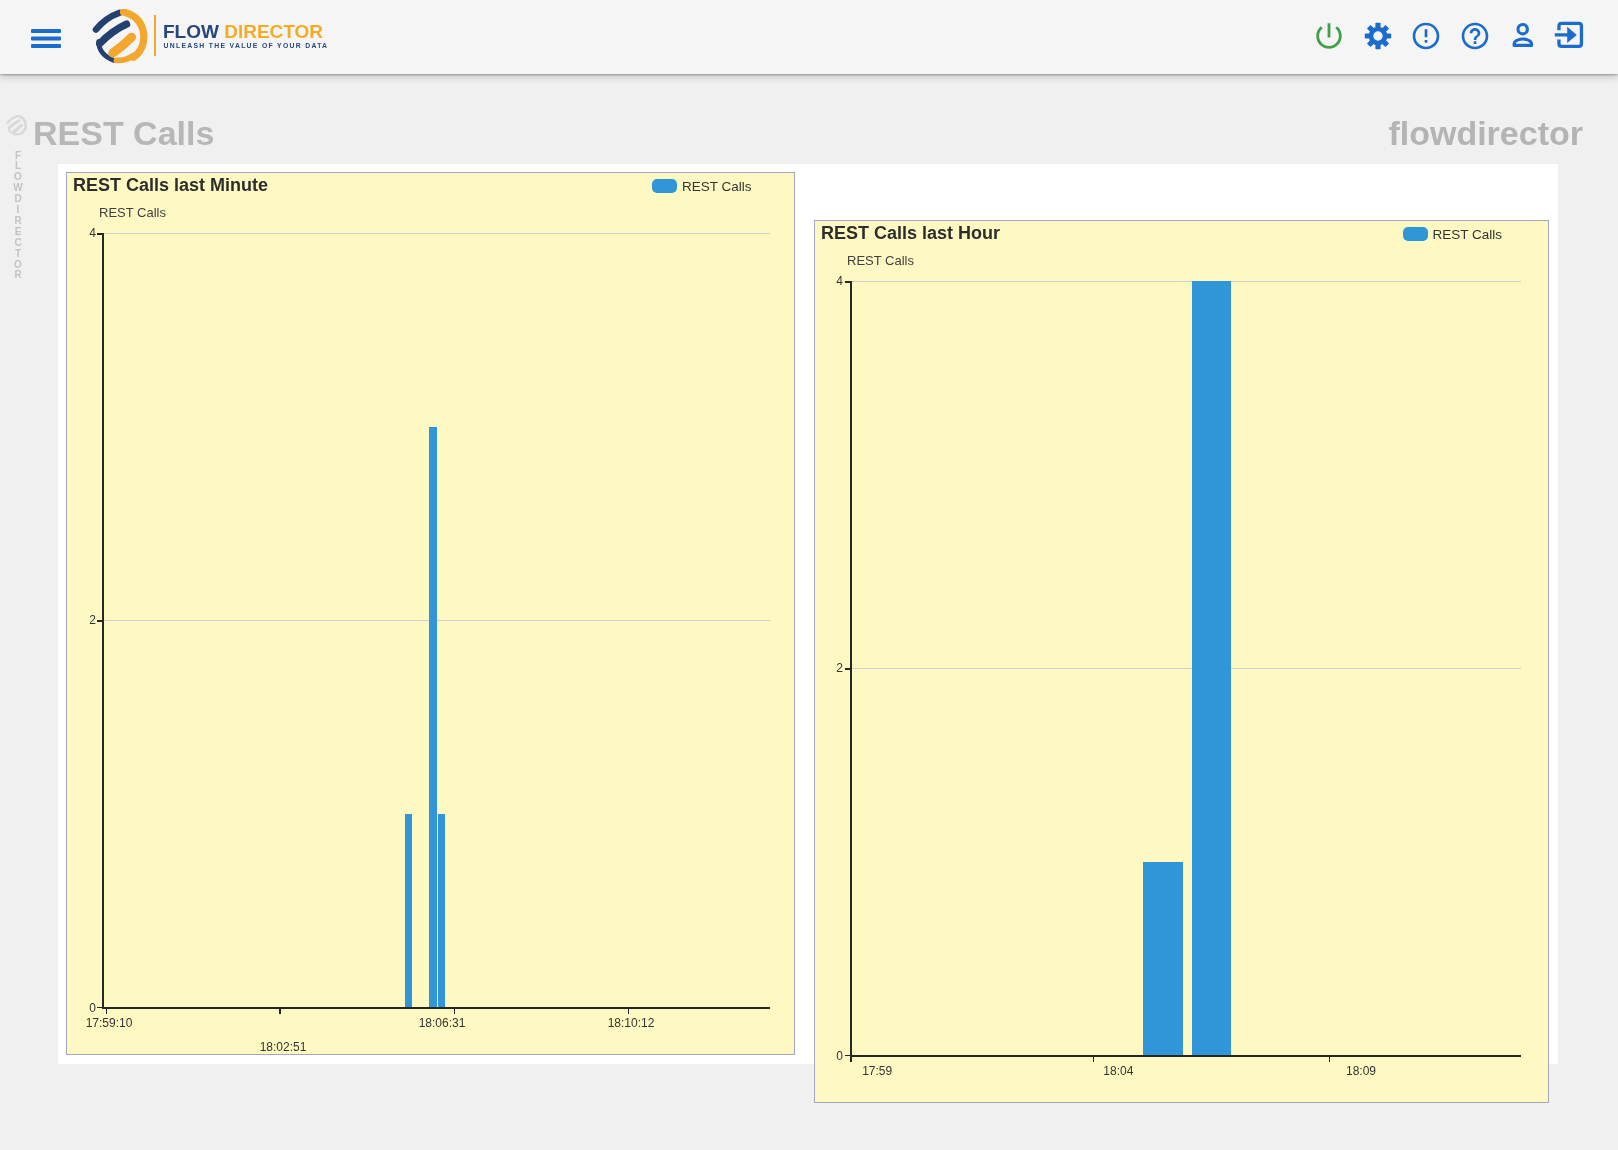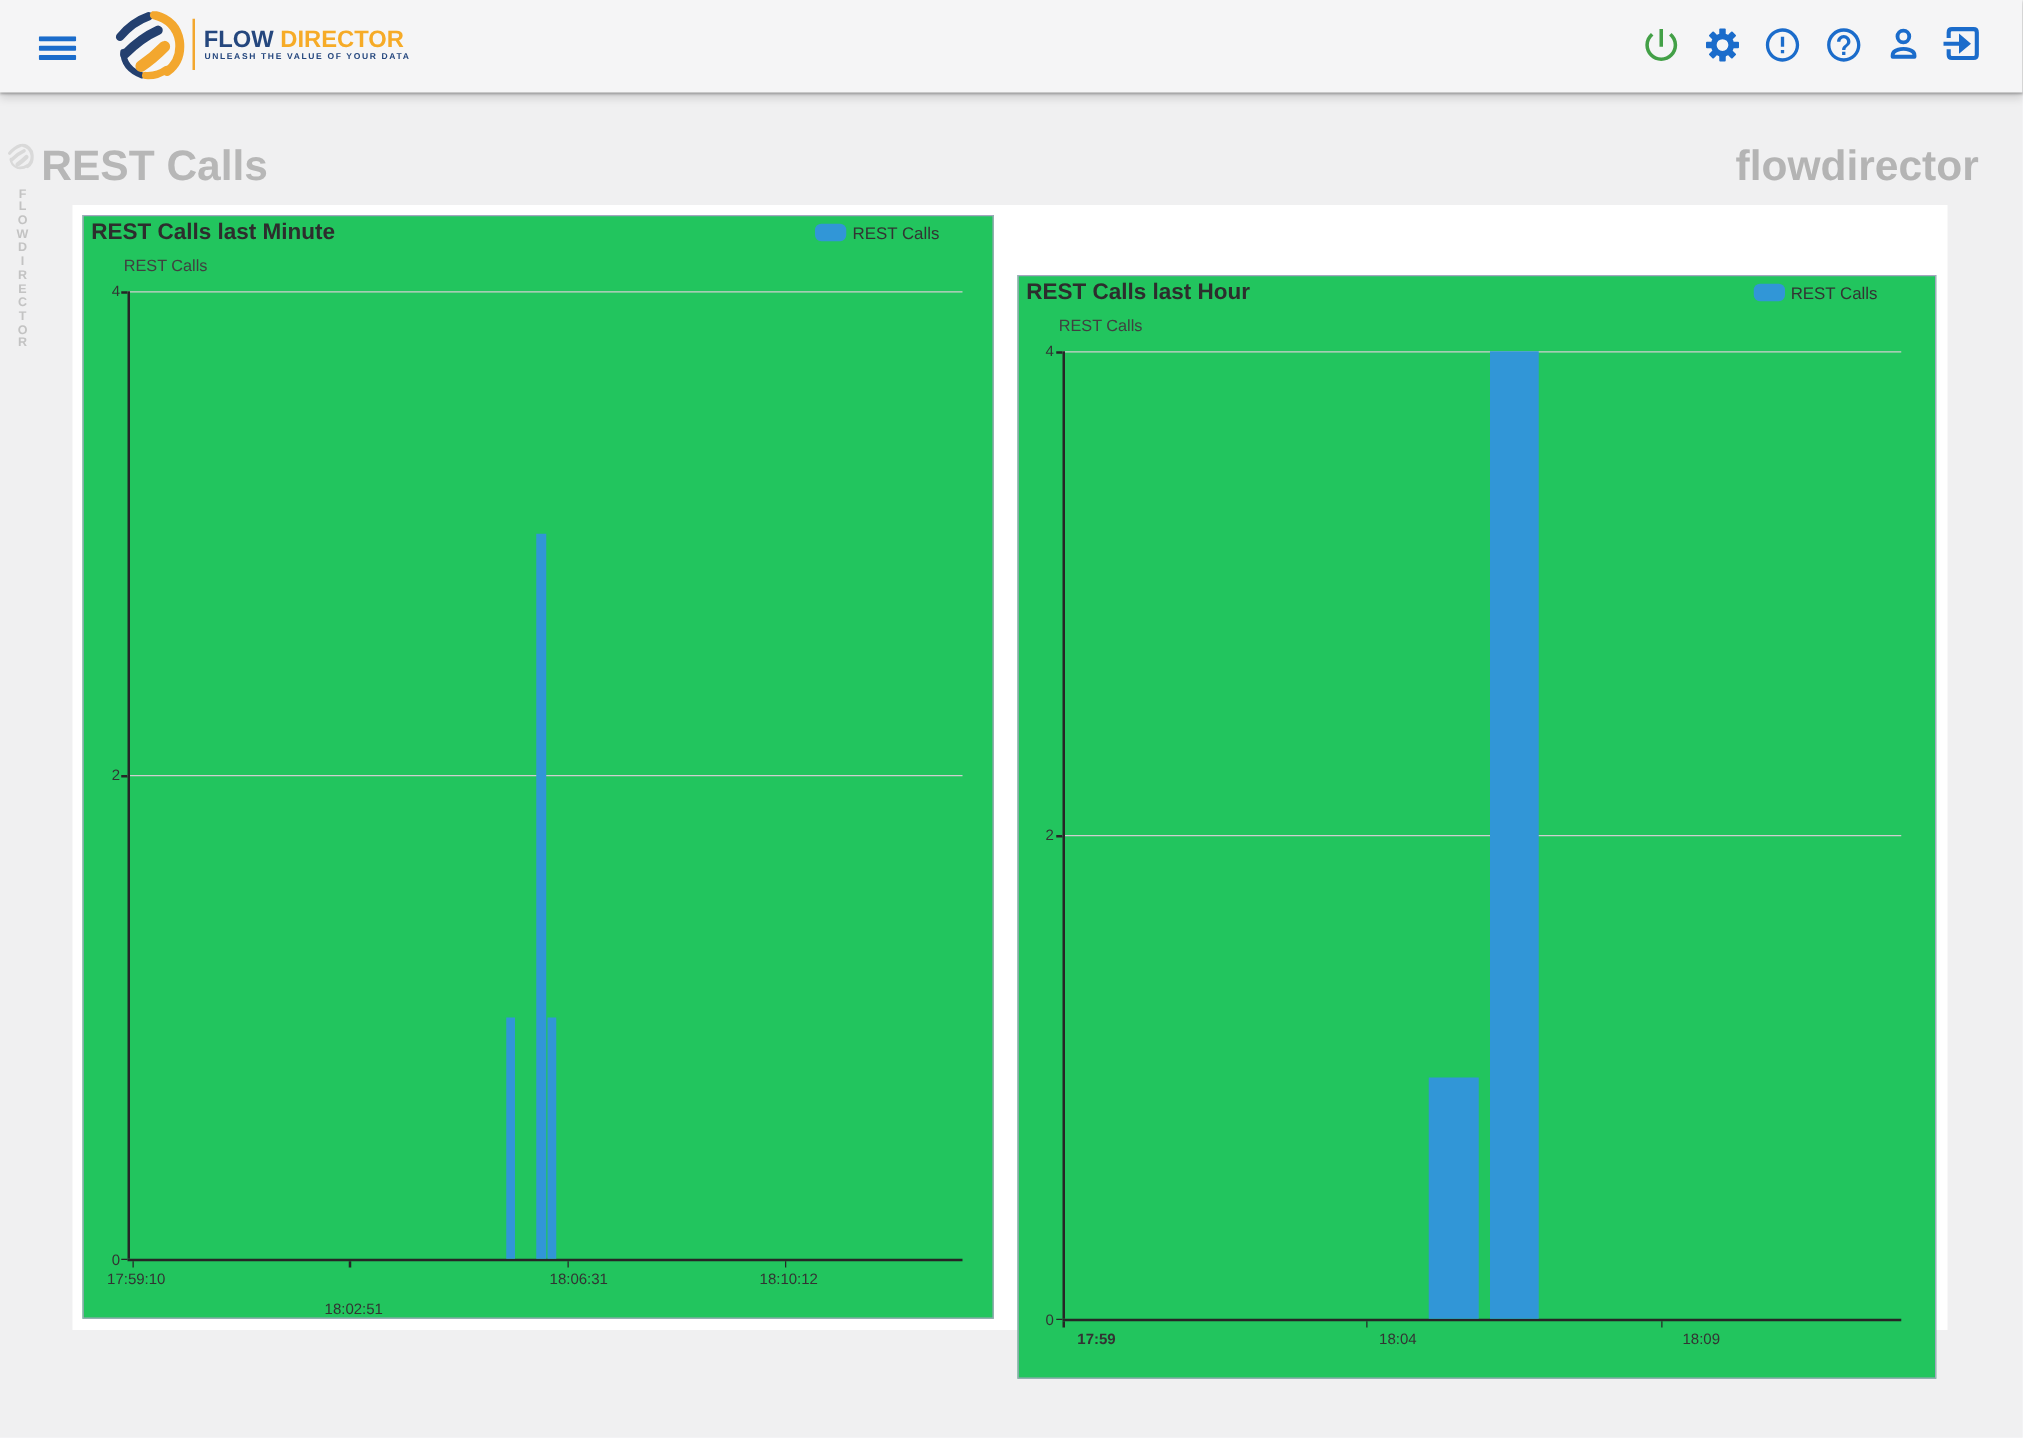--- a/index.html
+++ b/index.html
@@ -3,21 +3,21 @@
 <meta charset="utf-8">
 <style>
   * { margin:0; padding:0; box-sizing:border-box; }
   html,body { width:1618px; height:1150px; background:#f0f0f1; font-family:"Liberation Sans", sans-serif; overflow:hidden; }
   .abs { position:absolute; }
   #header { position:absolute; left:0; top:0; width:1618px; height:74px; background:#f5f5f6; box-shadow:0 1px 2px rgba(0,0,0,0.30), 0 4px 7px rgba(0,0,0,0.14); z-index:5;padding-left:40px; }
   .vtext { position:absolute; left:11px; top:150.5px; width:14px; font-size:10px; font-weight:bold; color:#c3c3c3; text-align:center; line-height:10.9px; }
   #pgtitle { position:absolute; left:33px; top:114px; font-size:34px; font-weight:bold; color:#b7b7b7; letter-spacing:0px; }
   #pgright { position:absolute; right:35px; top:114px; font-size:34px; font-weight:bold; color:#b4b4b4; }
   #container { position:absolute; left:58px; top:164px; width:1500px; height:900px; background:#ffffff; }
-  .panel { position:absolute; top:172px; height:883px; background:#22c55e; border:1px solid #a5a5bf; }
+  .panel { position:absolute; top:172px; height:883px; background:#fef9c3; border:1px solid #a5a5bf; }
   .ptitle { position:absolute; left:6px; top:2px; font-size:18px; font-weight:bold; color:#2d2d2d; }
   .swatch { position:absolute; top:5.6px; width:25px; height:14.5px; border-radius:5px; background:#3196d7; }
   .legtext { position:absolute; top:5.5px; font-size:13.5px; color:#333; }
   .ytitle { position:absolute; left:32px; top:32px; font-size:13px; color:#404040; }
   .gline { position:absolute; height:1px; background:#cfcfcf; }
   .yaxis { position:absolute; width:1.5px; background:#262626; }
   .xaxis { position:absolute; height:2px; background:#262626; }
   .ylab { position:absolute; width:26px; text-align:right; font-size:12px; color:#333; line-height:16px; }
   .ytick { position:absolute; width:5px; height:1.5px; background:#262626; }
   .xtick { position:absolute; width:1.5px; height:5.5px; background:#262626; }
@@ -109,21 +109,21 @@
   <div class="ylab" style="left:3px;top:826.7px;">0</div>
   <div class="ytick" style="left:30.4px;top:60px;"></div>
   <div class="ytick" style="left:30.4px;top:447.4px;"></div>
   <div class="ytick" style="left:30.4px;top:833.7px;"></div>
   <div class="xtick" style="left:38.6px;top:835.7px;"></div>
   <div class="xtick" style="left:212.1px;top:835.7px;"></div>
   <div class="xtick" style="left:386.5px;top:835.7px;"></div>
   <div class="xtick" style="left:560.6px;top:835.7px;"></div>
   <div class="xlab" style="left:-3px;top:842.5px;">17:59:10</div>
   <div class="xlab" style="left:171px;top:842.5px;margin-top:24px;">18:02:51</div>
-  <div class="xlab" style="left:351px;top:842.5px;">18:06:31</div>
+  <div class="xlab" style="left:330px;top:842.5px;">18:06:31</div>
   <div class="xlab" style="left:519px;top:843px;">18:10:12</div>
   <div class="bar" style="left:337.8px;top:641px;width:7px;height:192.7px;"></div>
   <div class="bar" style="left:361.6px;top:253.5px;width:8px;height:580.2px;"></div>
   <div class="bar" style="left:371.3px;top:641px;width:7px;height:192.7px;"></div>
 </div>
 
 <div class="panel" style="left:814px;width:735px;margin-top:48px;">
   <div class="ptitle">REST Calls last Hour</div>
   <div class="swatch" style="left:587.5px;"></div>
   <div class="legtext" style="left:617.5px;">REST Calls</div>
@@ -134,18 +134,18 @@
   <div class="xaxis" style="left:35px;top:833.7px;width:670.5px;"></div>
   <div class="ylab" style="left:2px;top:52px;">4</div>
   <div class="ylab" style="left:2px;top:439.4px;">2</div>
   <div class="ylab" style="left:2px;top:826.7px;">0</div>
   <div class="ytick" style="left:30px;top:60px;"></div>
   <div class="ytick" style="left:30px;top:447.4px;"></div>
   <div class="ytick" style="left:30px;top:833.7px;"></div>
   <div class="xtick" style="left:35px;top:835.7px;"></div>
   <div class="xtick" style="left:277.7px;top:835.7px;"></div>
   <div class="xtick" style="left:513.7px;top:835.7px;"></div>
-  <div class="xlab" style="left:17.2px;top:842.5px;font-weight:bold;">17:59</div>
+  <div class="xlab" style="left:17.2px;top:842.5px;">17:59</div>
   <div class="xlab" style="left:258.3px;top:842.5px;">18:04</div>
   <div class="xlab" style="left:501px;top:842.5px;">18:09</div>
   <div class="bar" style="left:328.3px;top:640.6px;width:39.5px;height:193.1px;"></div>
   <div class="bar" style="left:376.5px;top:60px;width:39.4px;height:773.7px;"></div>
 </div>
 
 </body></html>

